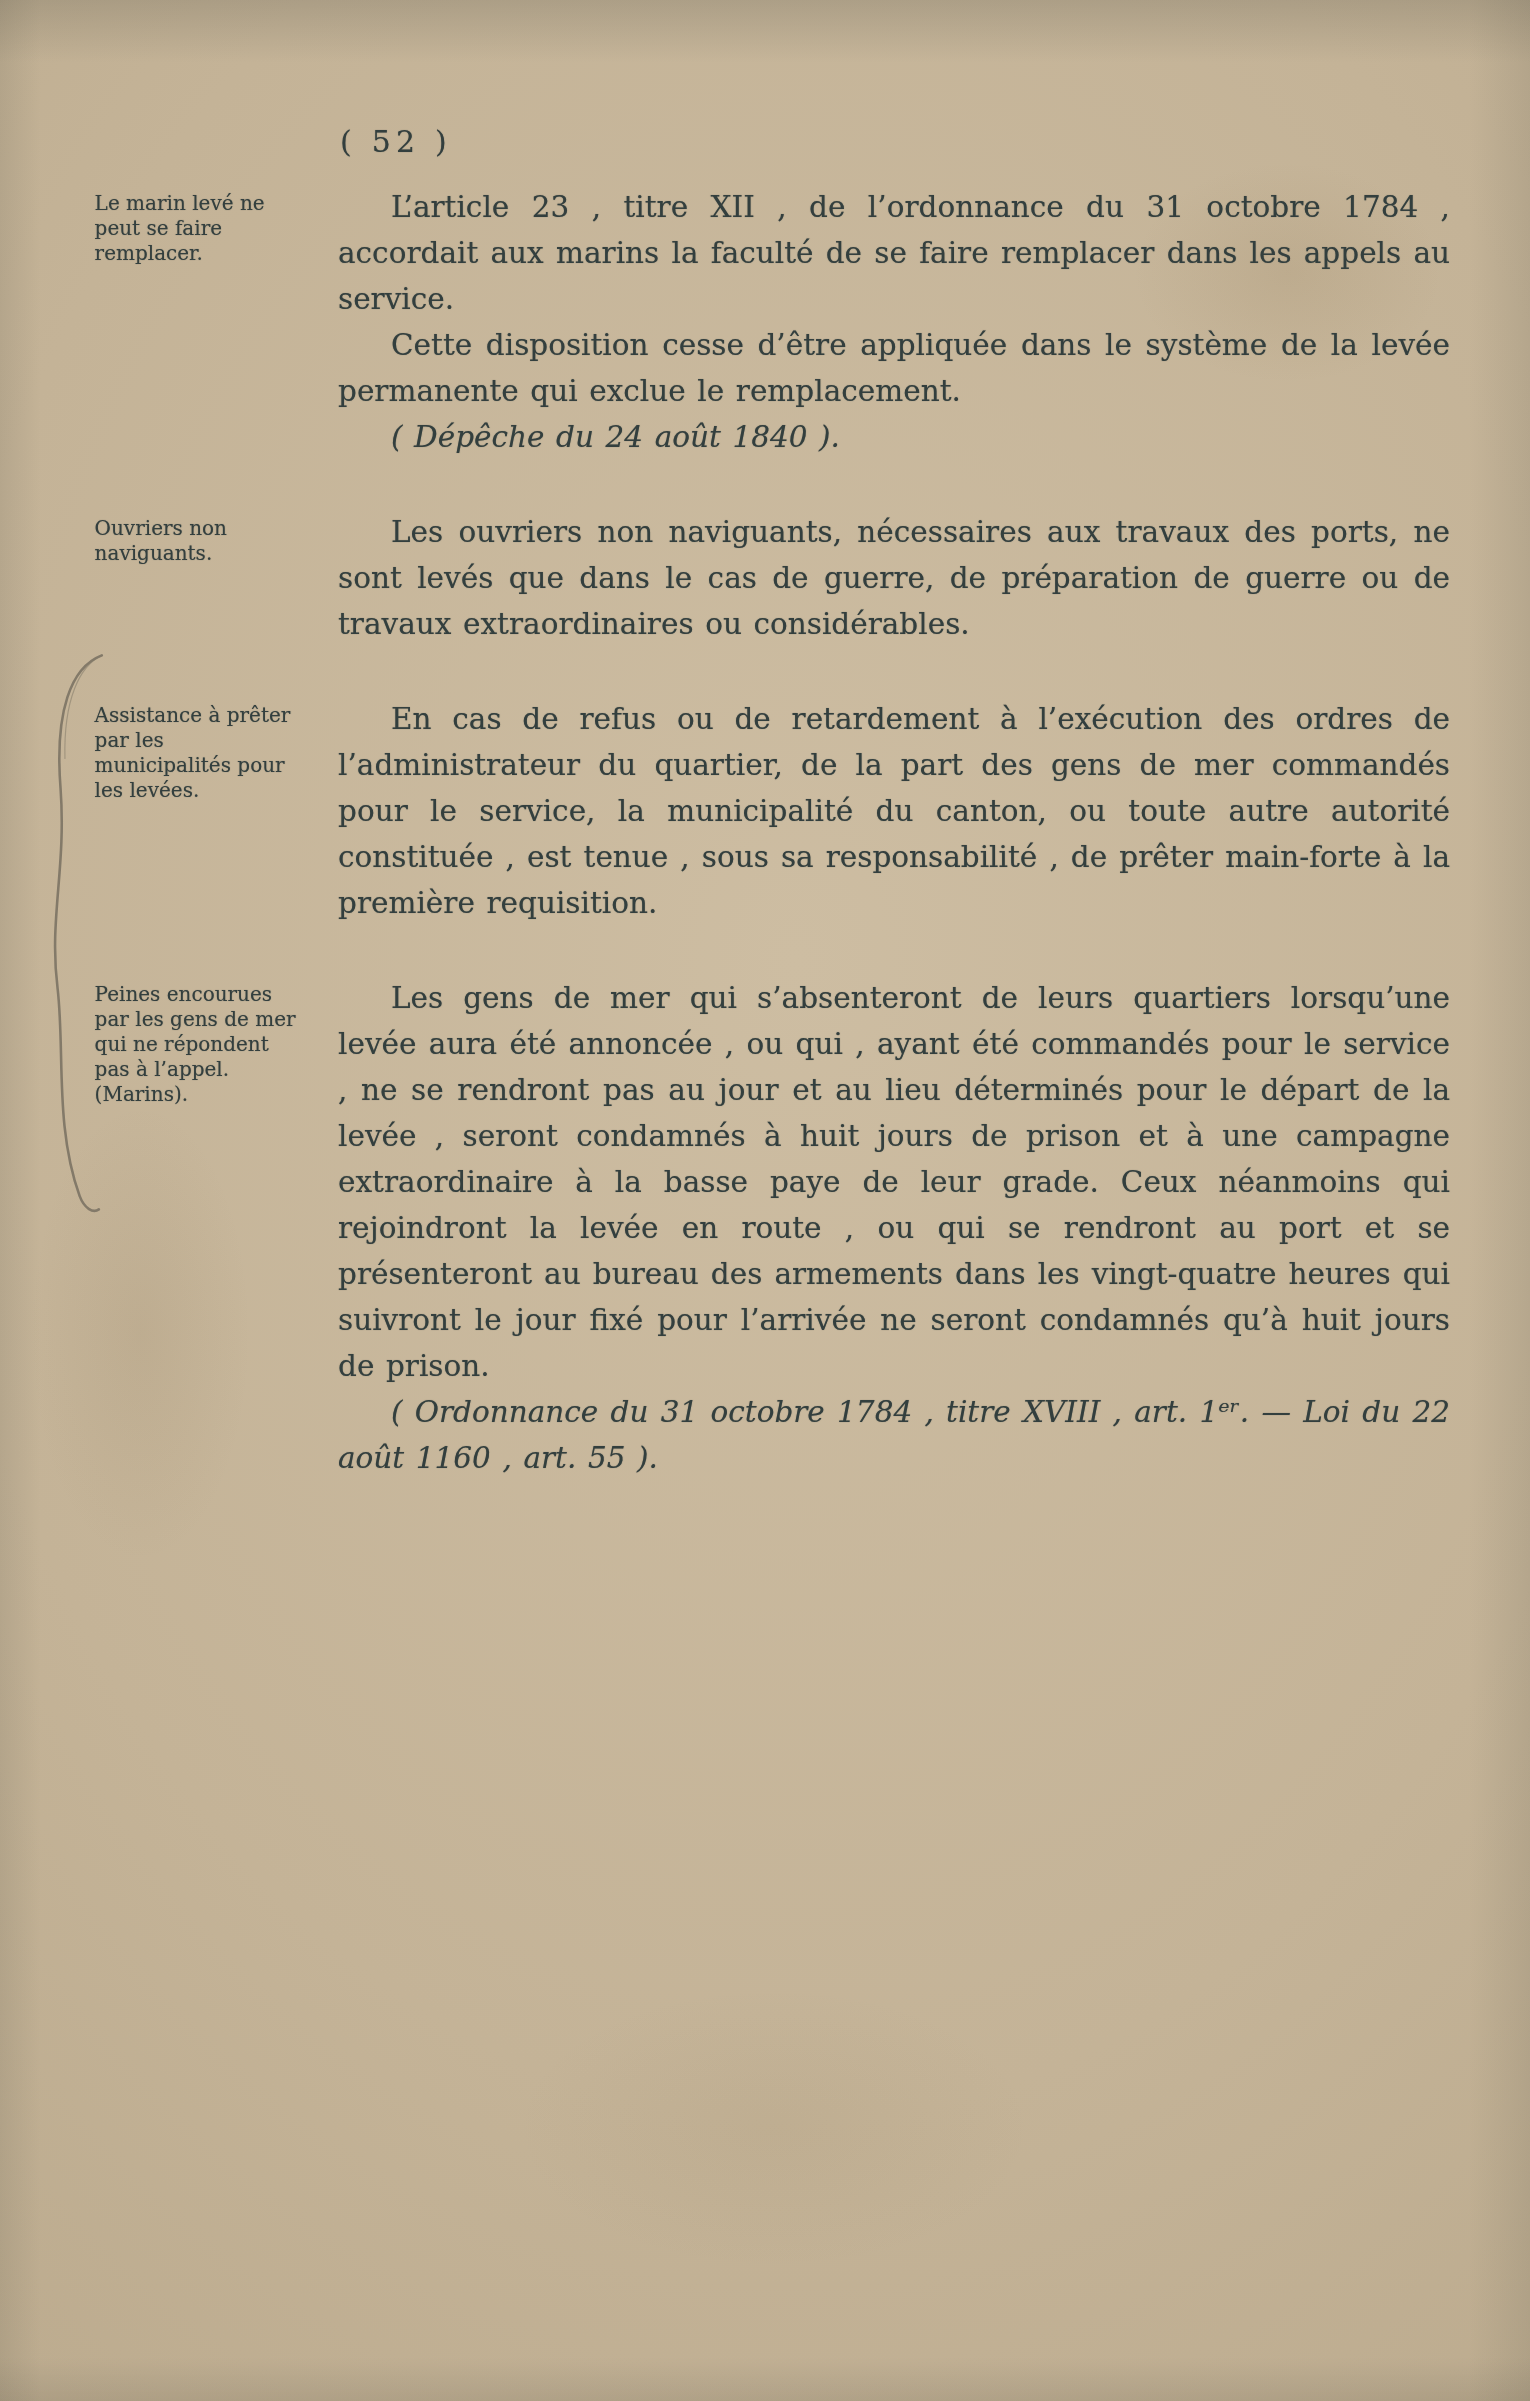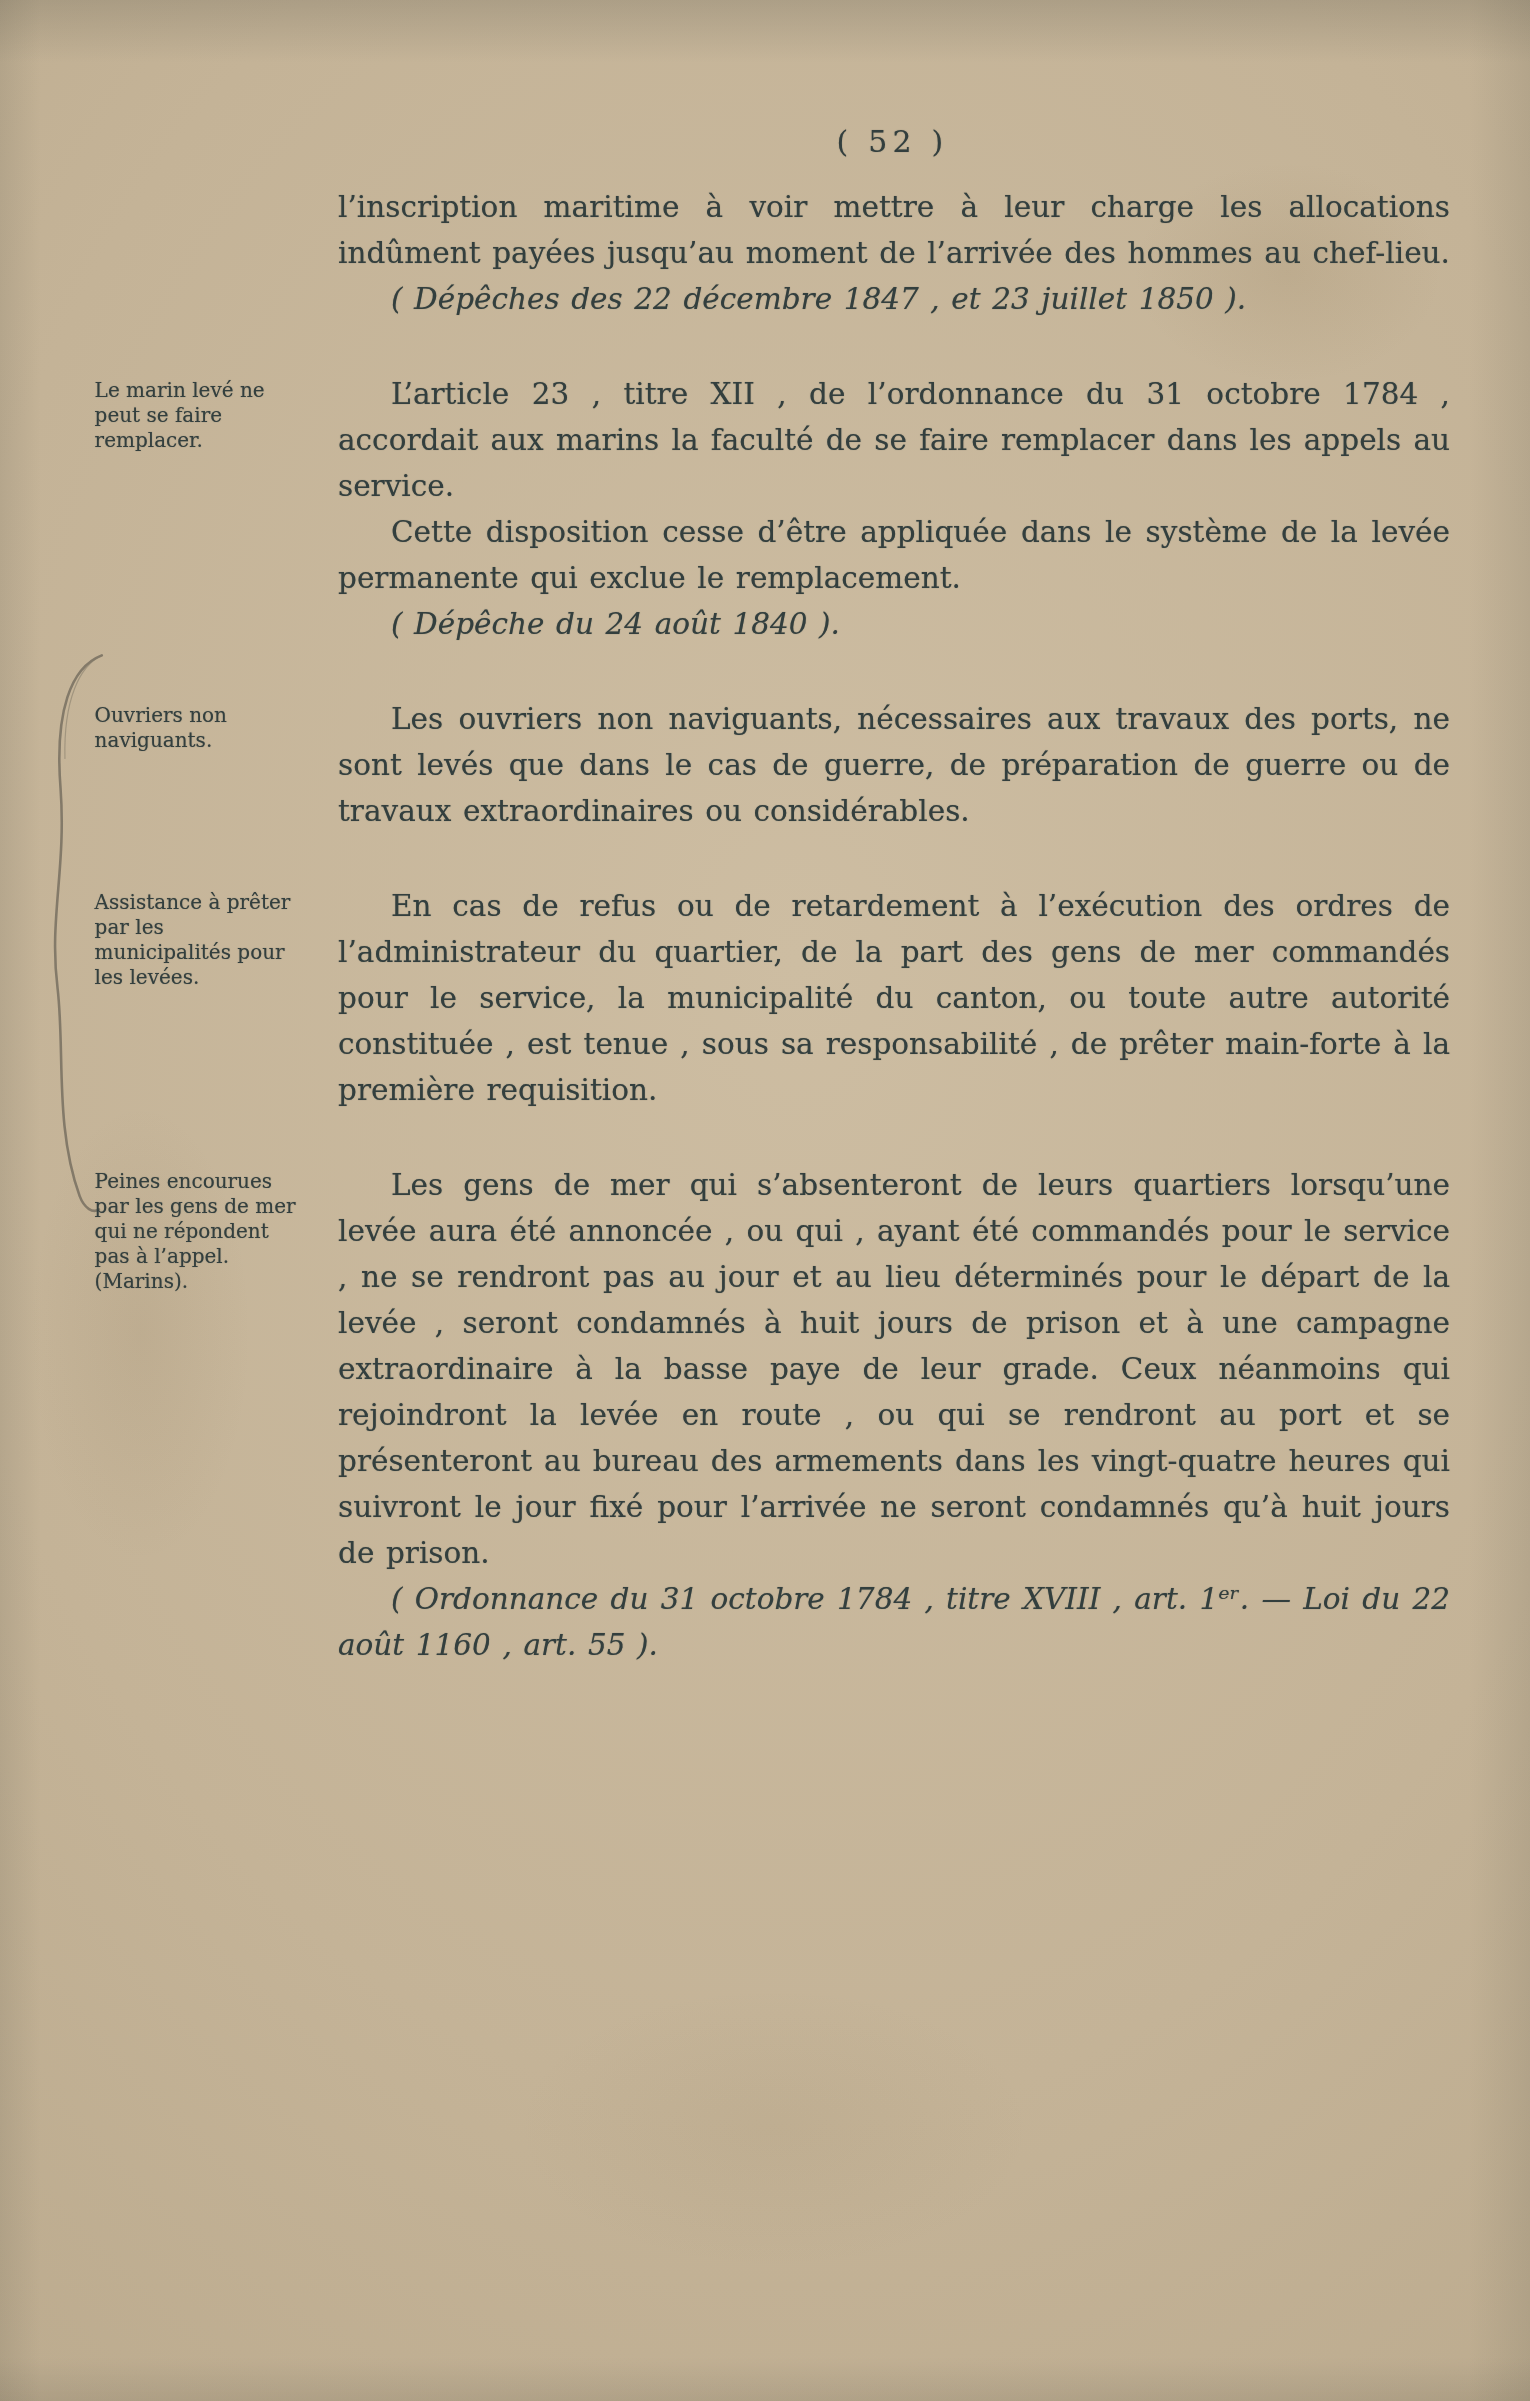--- a/index.html
+++ b/index.html
@@ -27,21 +27,21 @@
   .stain { position:absolute; pointer-events:none; border-radius:50%; }
   .stain-1 { top:162px; right:88px; width:309px; height:221px;
     background:radial-gradient(closest-side, rgba(128,104,66,.12), rgba(128,104,66,0)); }
   .stain-2 { top:1105px; left:29.5px; width:221px; height:457px;
     background:radial-gradient(closest-side, rgba(120,100,70,.10), rgba(120,100,70,0)); }
   .stain-3 { bottom:133px; left:516px; width:516px; height:280px;
     background:radial-gradient(closest-side, rgba(130,112,80,.08), rgba(130,112,80,0)); }
 
   .page-number {
     position:absolute; top:124px; left:340px; width:1105px;
-    text-align:center; font-size:30px; letter-spacing:5.2px;
+    text-align:left; font-size:30px; letter-spacing:5.2px;
   }
 
   .content { position:absolute; top:184px; left:74px; width:1376px; }
 
   .entry { display:flex; align-items:flex-start; margin-bottom:49px; }
 
   .note {
     flex:0 0 264px; width:264px;
     padding:6.6px 34px 0 20.6px;
     text-align:left;
@@ -74,27 +74,20 @@
 
   <svg class="brace" viewBox="0 0 130 790" fill="none">
     <path d="M100 10 C 58 26, 36 86, 44 190 C 52 300, 28 368, 40 462 C 50 548, 36 650, 70 744 C 76 760, 88 768, 96 762" stroke="#6e675a" stroke-width="3.5" stroke-linecap="round"></path>
     <path d="M100 10 C 70 24, 48 70, 50 150" stroke="#6e675a" stroke-width="1.6" stroke-linecap="round" opacity=".55"></path>
   </svg>
 
   <div class="page-number">( 52 )</div>
 
   <div class="content">
 
-    <section class="entry">
-      <aside class="note"></aside>
-      <div class="entry-body">
-        <p class="para flush">l’inscription maritime à voir mettre à leur charge les allocations indûment payées jusqu’au moment de l’arrivée des hommes au chef-lieu.</p>
-        <p class="cite">( Dépêches des 22 décembre 1847 , et 23 juillet 1850 ).</p>
-      </div>
-    </section>
 
     <section class="entry">
       <aside class="note">Le marin levé ne peut se faire remplacer.</aside>
       <div class="entry-body">
         <p class="para">L’article 23 , titre XII , de l’ordonnance du 31 octobre 1784 , accordait aux marins la faculté de se faire remplacer dans les appels au service.</p>
         <p class="para">Cette disposition cesse d’être appliquée dans le système de la levée permanente qui exclue le remplacement.</p>
         <p class="cite">( Dépêche du 24 août 1840 ).</p>
       </div>
     </section>
 

